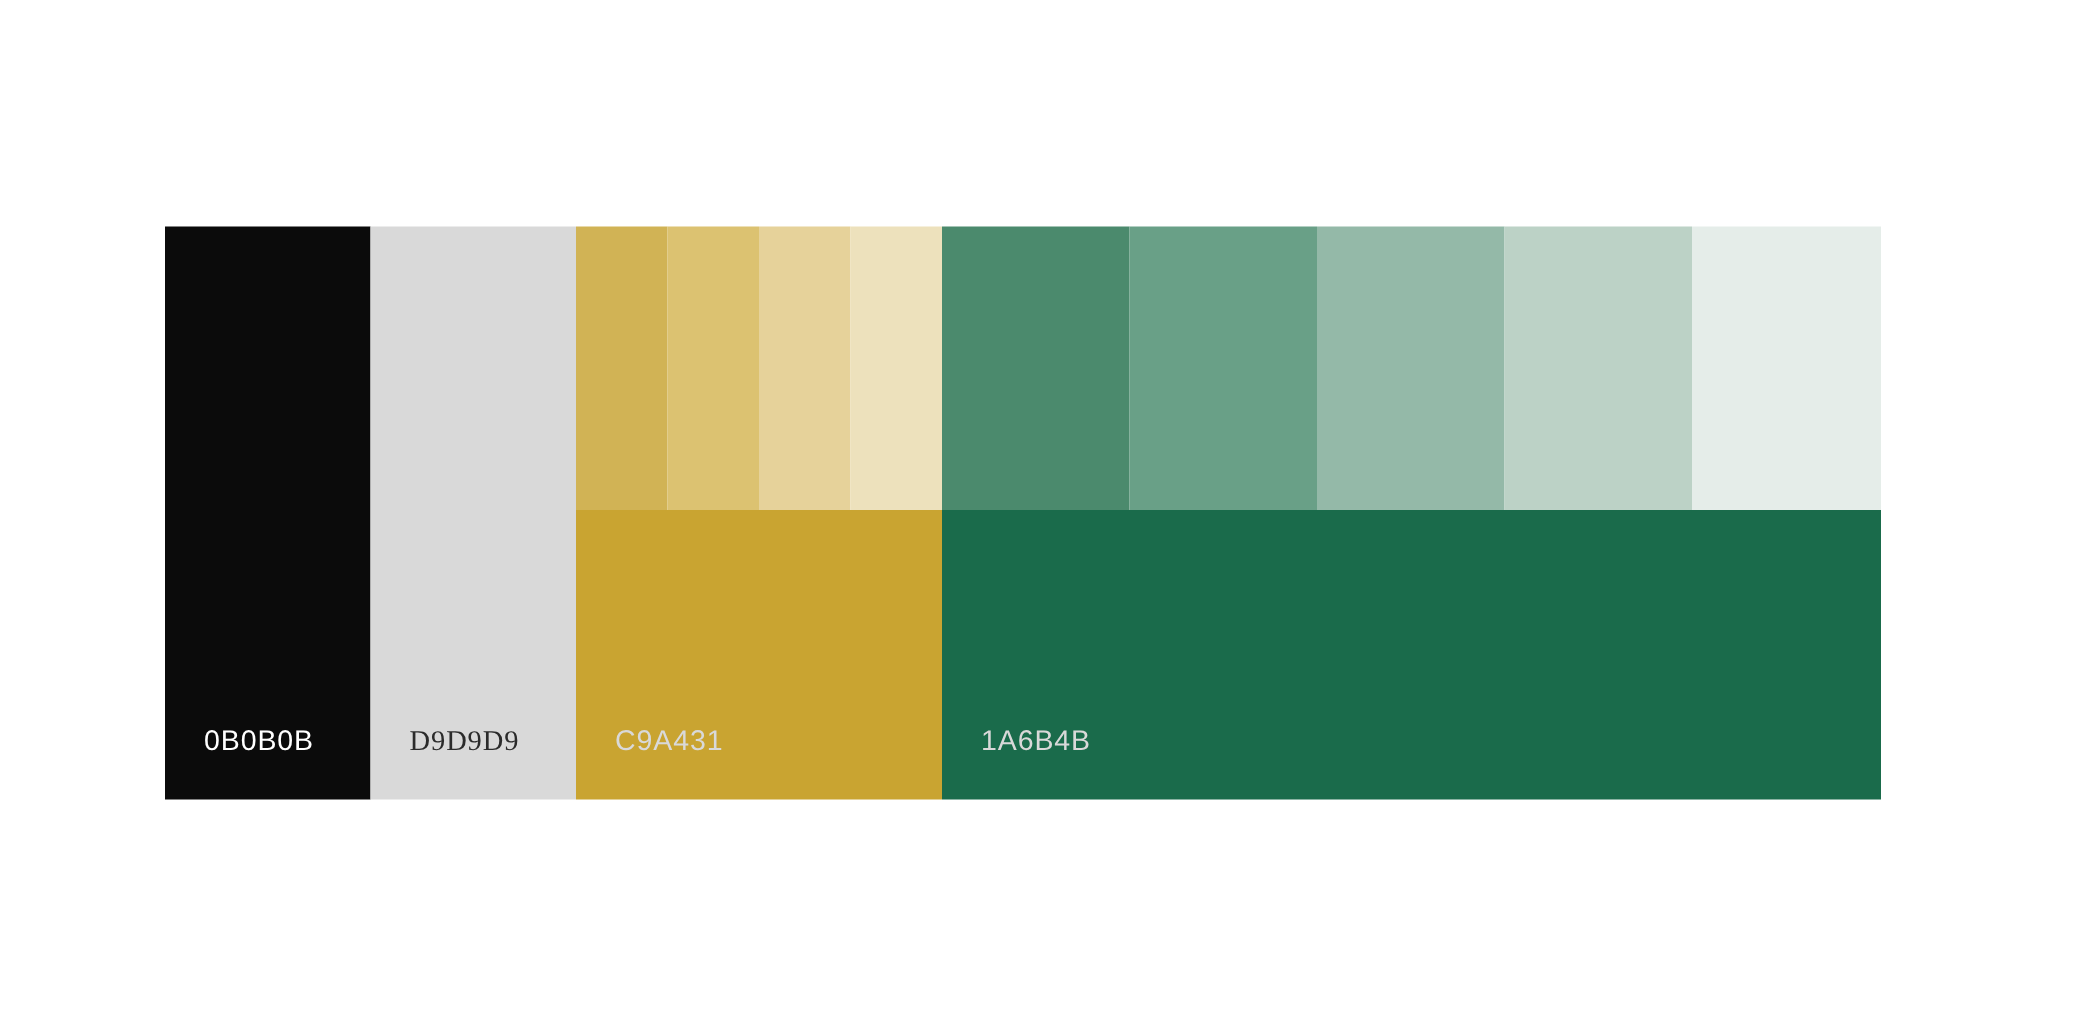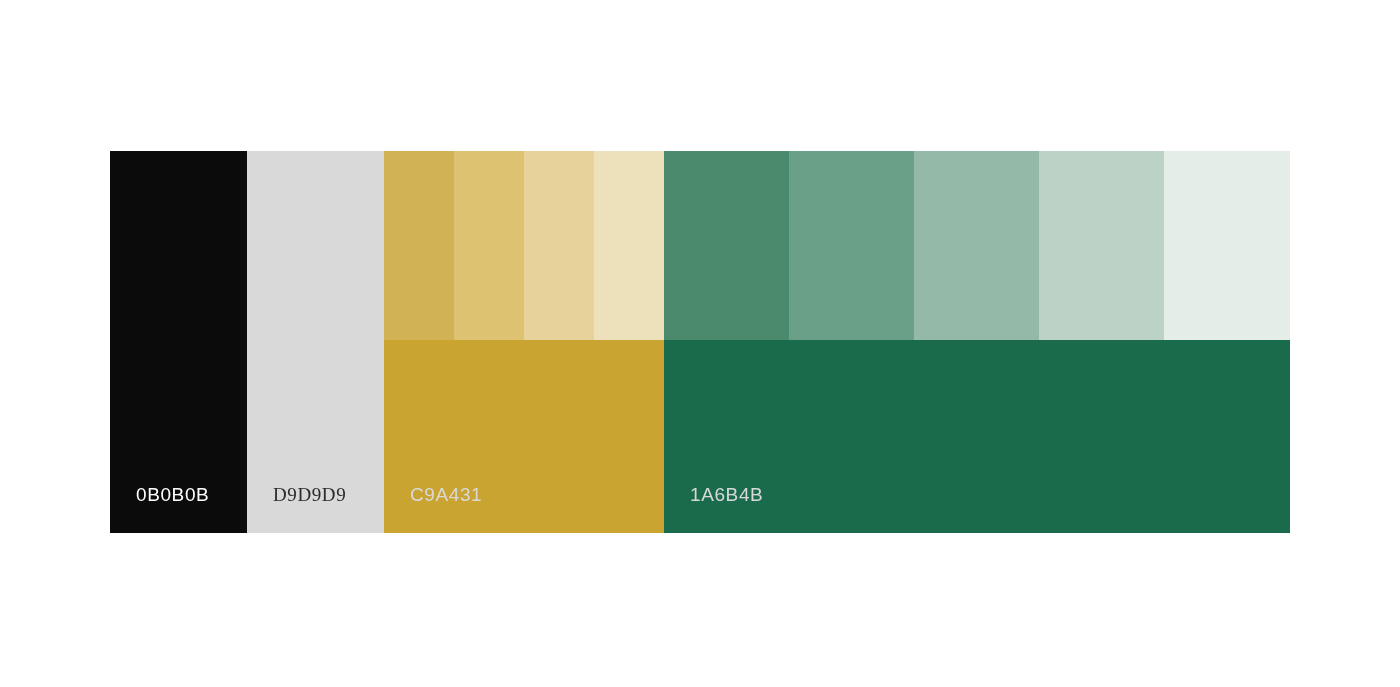--- a/index.html
+++ b/index.html
@@ -74,21 +74,21 @@
 </head>
 <body style="background: rgb(255, 255, 255);">
 
 <div class="palette-board" style="left: 110px; top: 151px; width: 1180px; height: 382px;">
     <div class="swatch-column" style="width: 137px; background: rgb(11, 11, 11);">
       <div class="hex-label" style="color: rgb(255, 255, 255); margin-top: 12px;">0B0B0B</div>
     </div>
     <div class="swatch-column" style="width: 137px; background: rgb(217, 217, 217);">
       <div class="hex-label" style="color: rgb(43, 43, 43); font-family: Liberation Serif, serif;">D9D9D9</div>
     </div>
-    <div class="swatch-family" style="width: 280px;">
+    <div class="swatch-family" style="width: 244px;">
       <div class="tint-strip" style="height: 189px;">
         <div class="tint-cell" style="width: 70px; background: rgb(209, 179, 85);"></div>
         <div class="tint-cell" style="width: 70px; background: rgb(220, 194, 113);"></div>
         <div class="tint-cell" style="width: 70px; background: rgb(230, 210, 154);"></div>
         <div class="tint-cell" style="width: 70px; background: rgb(237, 225, 188);"></div>
       </div>
       <div class="family-main" style="background: rgb(201, 164, 49);">
         <div class="hex-label" style="color: rgb(217, 217, 217);">C9A431</div>
       </div>
     </div>

